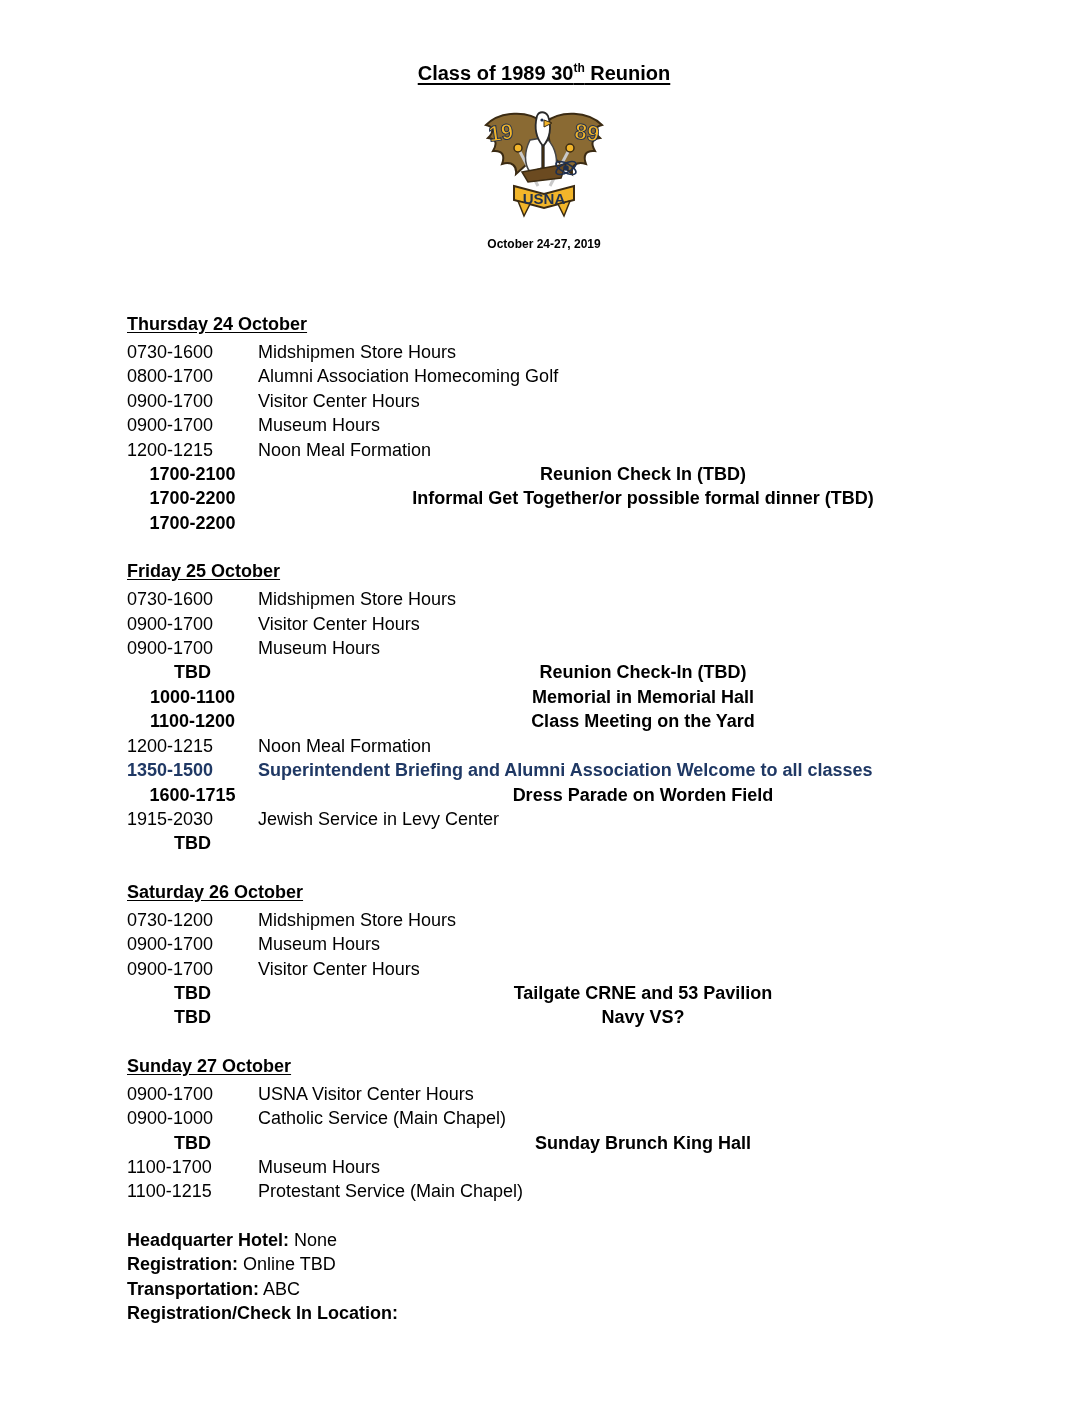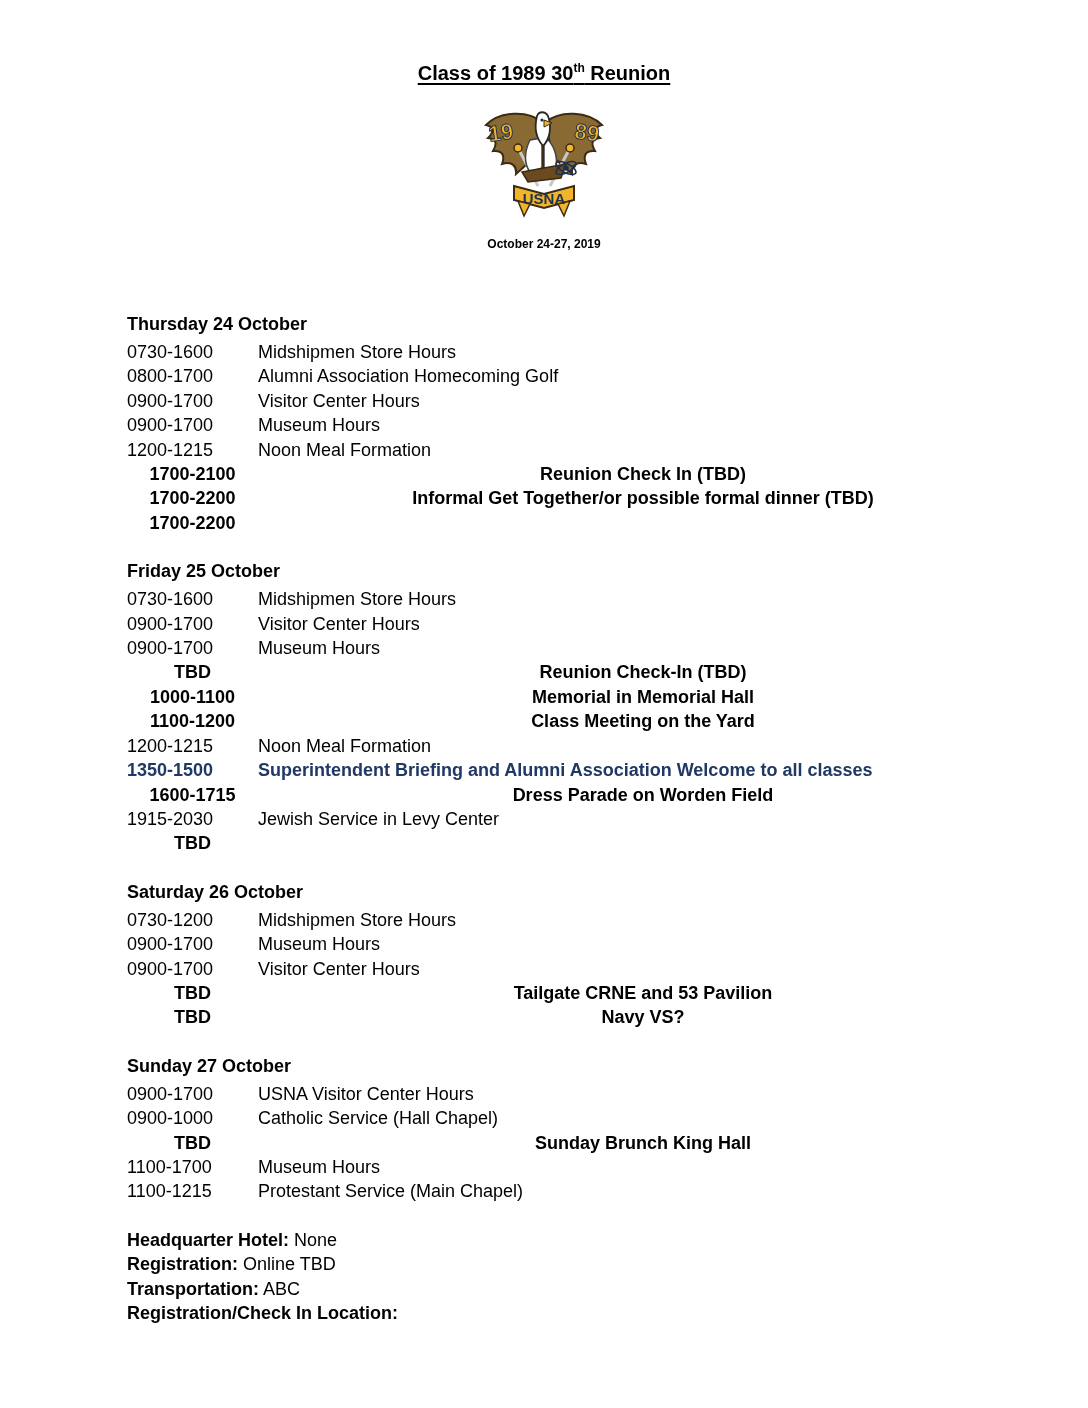--- a/index.html
+++ b/index.html
@@ -33,20 +33,21 @@
     font-size: 12px; font-weight: bold; line-height: 24px;
   }
   .content {
     margin-left: 127px;
     margin-right: 60px;
     margin-top: 56px;
   }
   .section { margin-bottom: 24px; }
   .day-heading {
     font-size: 18px; font-weight: bold;
+    text-decoration: underline;
     text-underline-offset: 2px;
     line-height: 24px;
     margin-bottom: 4px;
   }
   .row {
     display: grid;
     grid-template-columns: 131px 1fr;
     font-size: 18px;
     line-height: 24.4px;
     white-space: nowrap;
@@ -212,21 +213,21 @@
           </div>
         </section>
         <section class="section">
           <div class="day-heading">Sunday 27 October</div>
           <div class="row regular">
             <div class="time">0900-1700</div>
             <div class="event">USNA Visitor Center Hours</div>
           </div>
           <div class="row regular">
             <div class="time">0900-1000</div>
-            <div class="event">Catholic Service (Hall Chapel)</div>
+            <div class="event">Catholic Service (Main Chapel)</div>
           </div>
           <div class="row bold">
             <div class="time">TBD</div>
             <div class="event">Sunday Brunch King Hall</div>
           </div>
           <div class="row regular">
             <div class="time">1100-1700</div>
             <div class="event">Museum Hours</div>
           </div>
           <div class="row regular">

